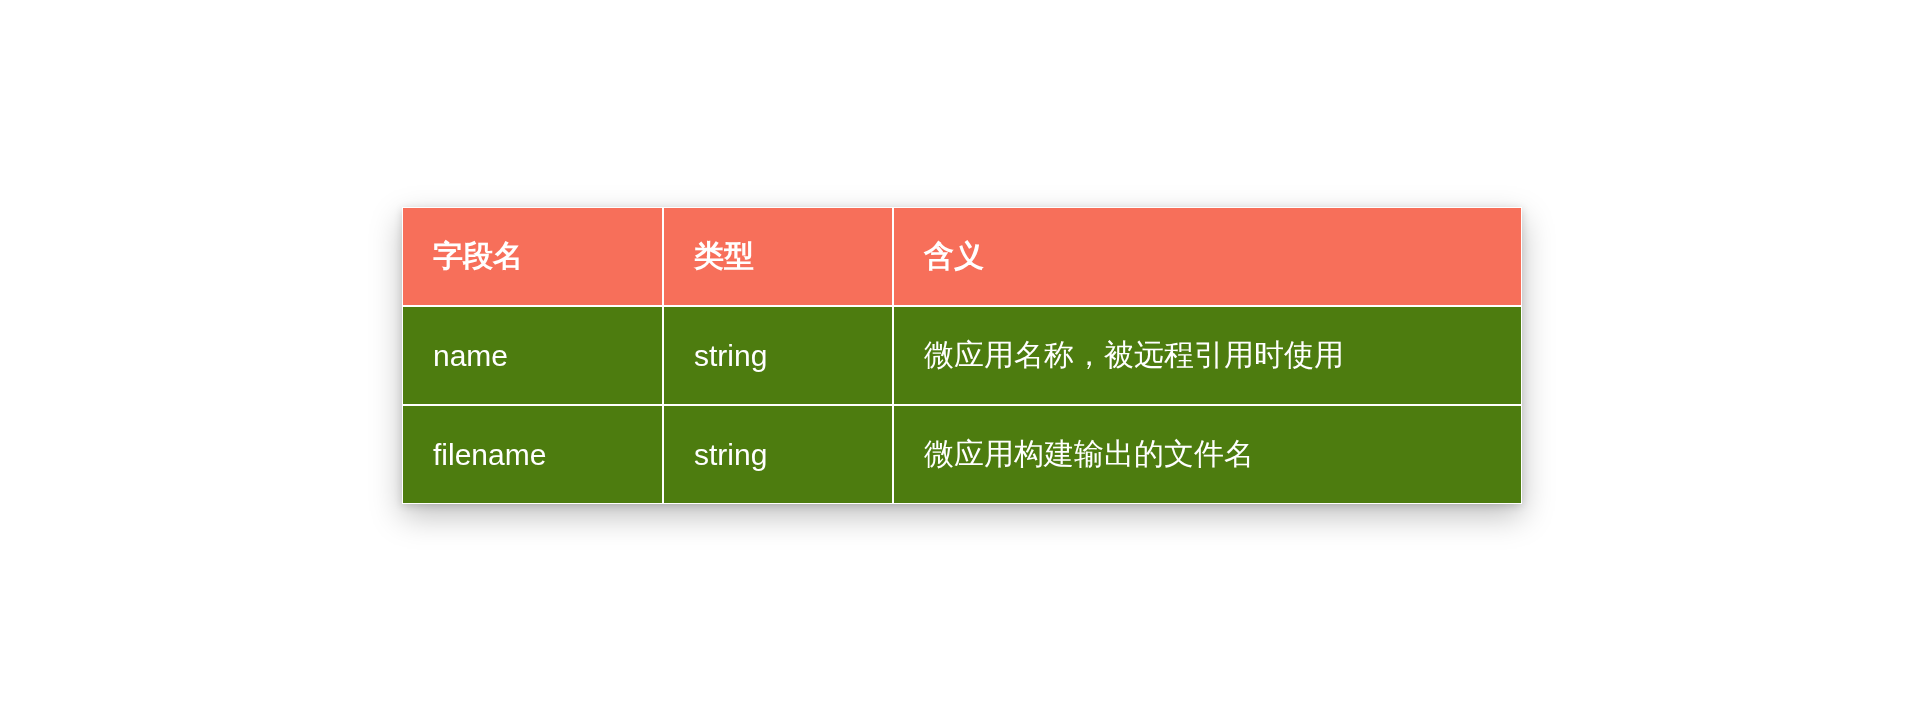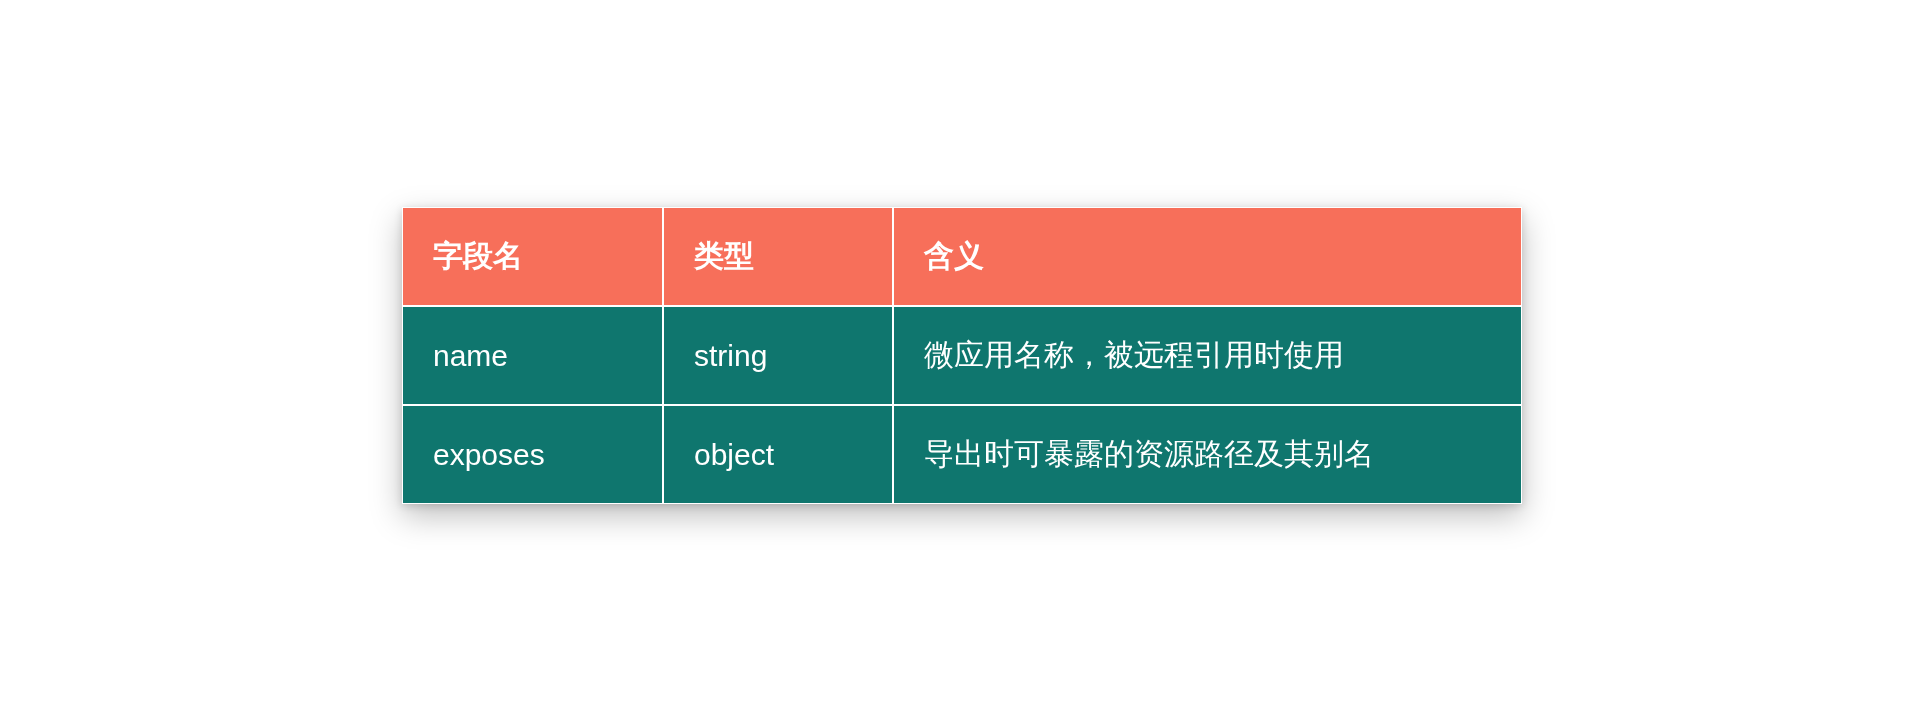--- a/index.html
+++ b/index.html
@@ -33,21 +33,21 @@
       background: #f76f5a;
       color: #ffffff;
       font-weight: 700;
       border-right: 2px solid #ffffff;
       border-bottom: 2px solid #ffffff;
     }
     thead th:last-child {
       border-right: none;
     }
     tbody td {
-      background: #0f766e;
+      background: #4d7c0f;
       color: #ffffff;
       font-weight: 500;
       border-right: 2px solid #ffffff;
       border-bottom: 2px solid #ffffff;
     }
     tbody td:last-child {
       border-right: none;
       font-family: Liberation Mono, monospace;
     }
     tbody tr:last-child td {
@@ -74,19 +74,19 @@
         <th>含义</th>
       </tr>
     </thead>
     <tbody>
       <tr>
         <td>name</td>
         <td>string</td>
         <td>微应用名称，被远程引用时使用</td>
       </tr>
       <tr>
-        <td>exposes</td>
-        <td>object</td>
-        <td>导出时可暴露的资源路径及其别名</td>
+        <td>filename</td>
+        <td>string</td>
+        <td>微应用构建输出的文件名</td>
       </tr>
     </tbody>
   </table>
 </div>
 
 </body></html>

